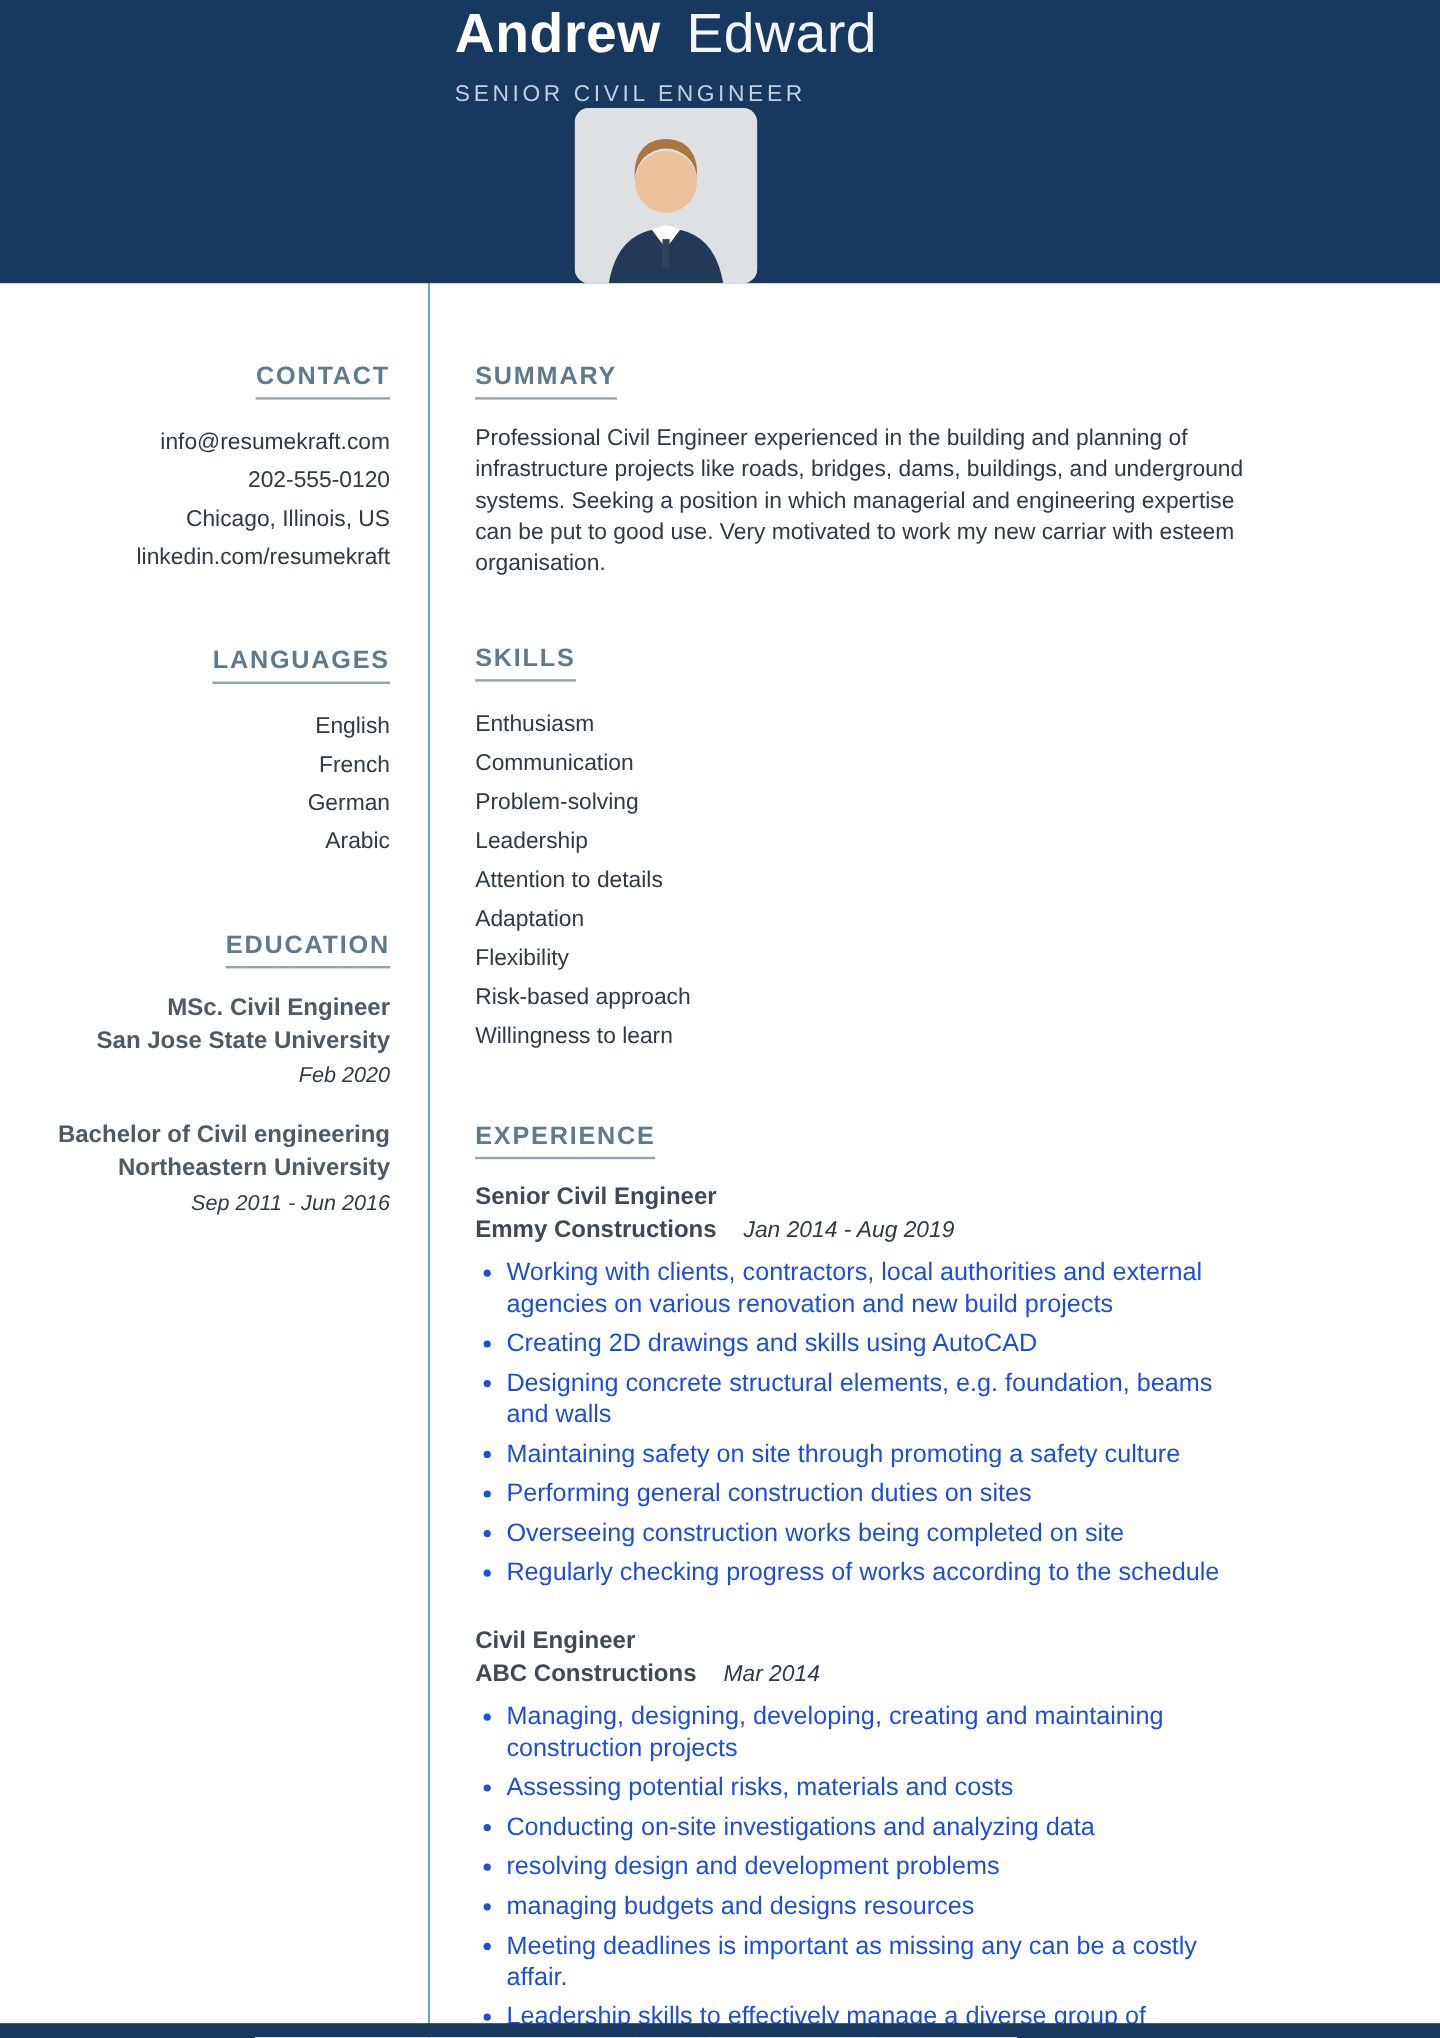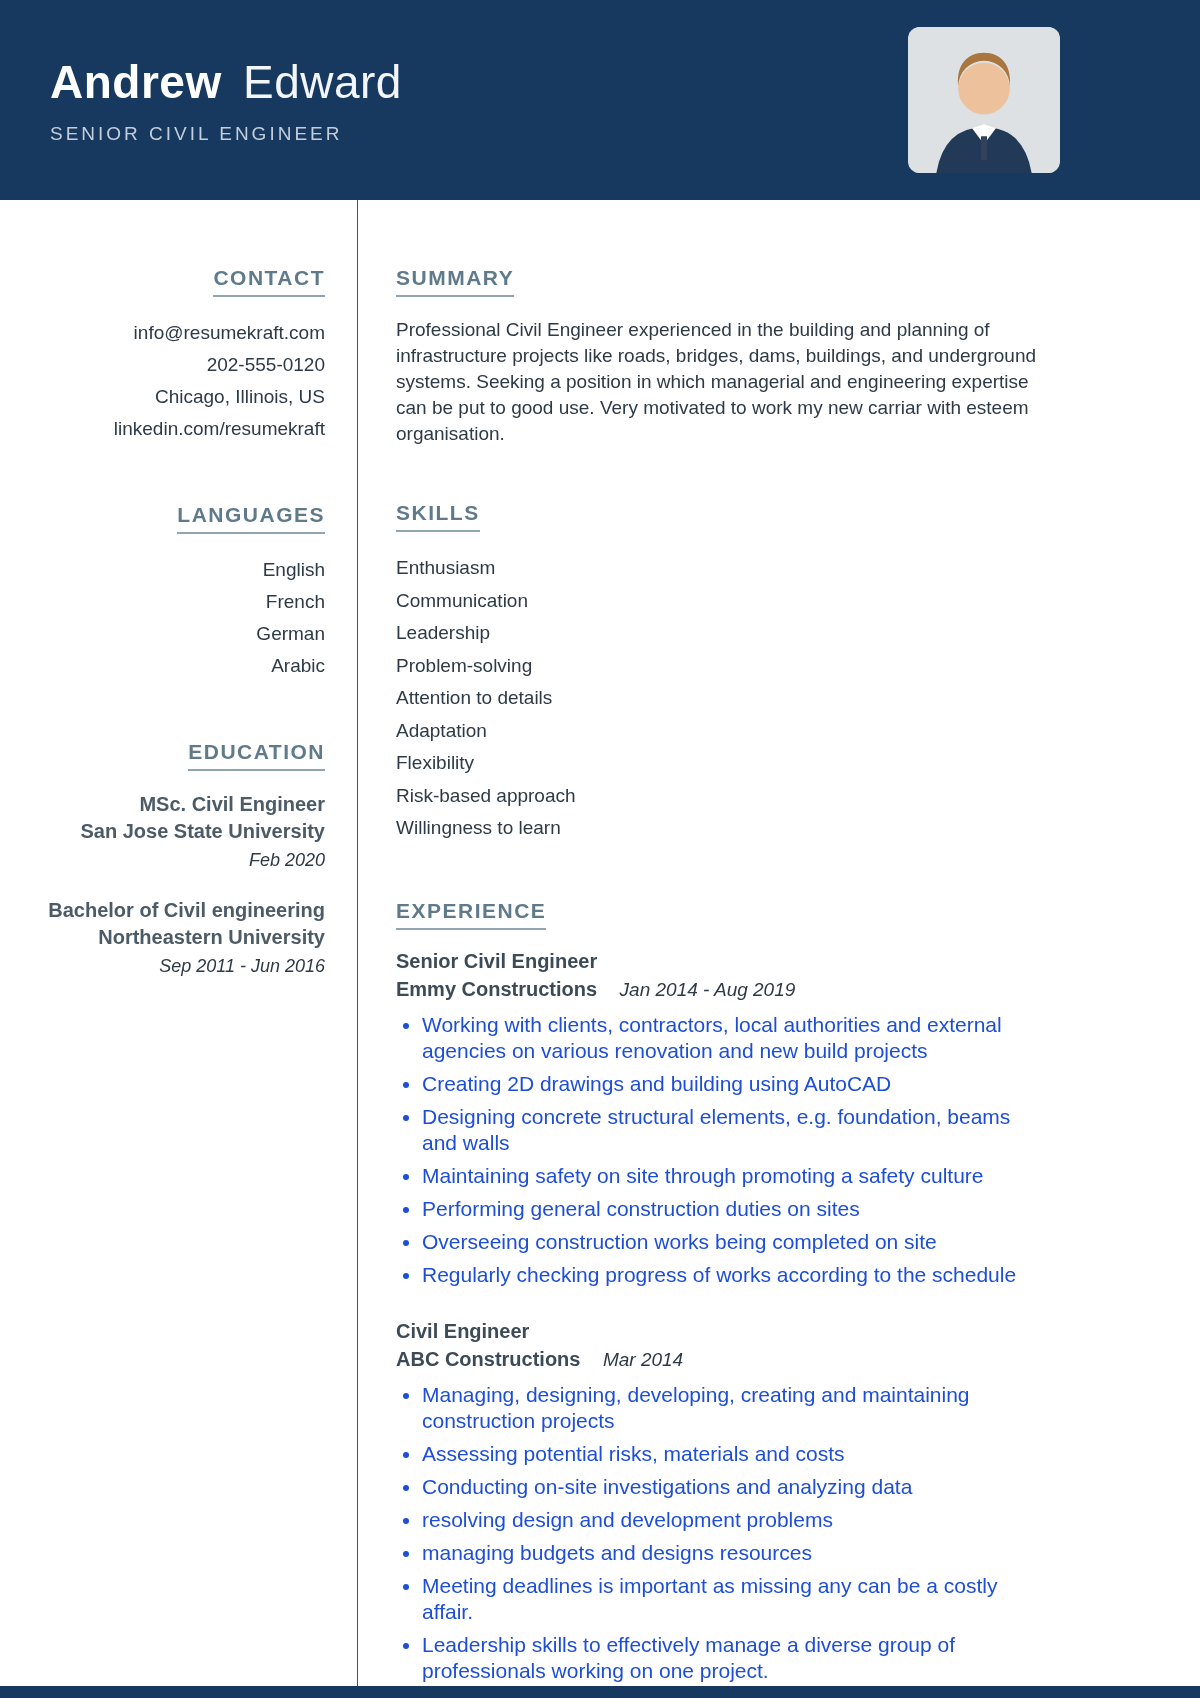--- a/index.html
+++ b/index.html
@@ -6,23 +6,24 @@
   html,body { background:#ffffff; }
   body {
     width:1200px;
     font-family:"Liberation Sans", sans-serif;
     color:#2e3a46;
   }
   .page { position:relative; width:1200px; height:1698px; background:#fff; overflow:hidden; }
 
   
   .header {
-    height:200px; background:#17395f;
+    height:236px; background:#17395f;
     display:flex; justify-content:space-between; align-items:center;
     padding:0 140px 0 50px;
+    flex-direction:column;
   }
   .name { font-size:46px; color:#ffffff; letter-spacing:0.5px; }
   .name .first { font-weight:bold; }
   .name .last  { font-weight:normal; margin-left:8px; color:#f2f5f9; }
   .job-title { margin-top:14px; font-size:19px; letter-spacing:3px; color:#c2cedd; }
   .photo {
     width:152px; height:146px; border-radius:12px; overflow:hidden;
     flex-shrink:0; background:#dde1e4;
   }
   .photo svg { display:block; width:100%; height:100%; }
@@ -157,23 +158,23 @@
 
       <section class="main-section">
         <h2 class="sec">SKILLS</h2>
         <div class="skills-cols">
           <ul class="skills-col1">
 
               <li>Enthusiasm</li>
 
               <li>Communication</li>
 
+              <li>Problem-solving</li>
+
               <li>Leadership</li>
-
-              <li>Problem-solving</li>
 
               <li>Attention to details</li>
             </ul>
           <ul class="skills-col2">
 
               <li>Adaptation</li>
 
               <li>Flexibility</li>
 
               <li>Risk-based approach</li>
@@ -189,21 +190,21 @@
         <div class="job">
           <div class="jtitle">Senior Civil Engineer</div>
           <div class="jmeta">
             <span class="company">Emmy Constructions</span>
             <span class="dates">Jan 2014 - Aug 2019</span>
           </div>
           <ul class="bullets">
 
               <li>Working with clients, contractors, local authorities and external agencies on various renovation and new build projects</li>
 
-              <li>Creating 2D drawings and building using AutoCAD</li>
+              <li>Creating 2D drawings and skills using AutoCAD</li>
 
               <li>Designing concrete structural elements, e.g. foundation, beams and walls</li>
 
               <li>Maintaining safety on site through promoting a safety culture</li>
 
               <li>Performing general construction duties on sites</li>
 
               <li>Overseeing construction works being completed on site</li>
 
               <li>Regularly checking progress of works according to the schedule</li>

